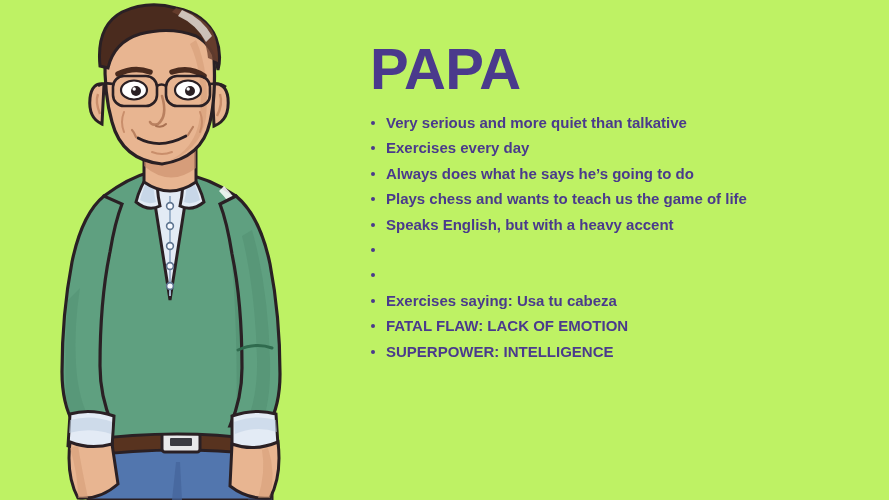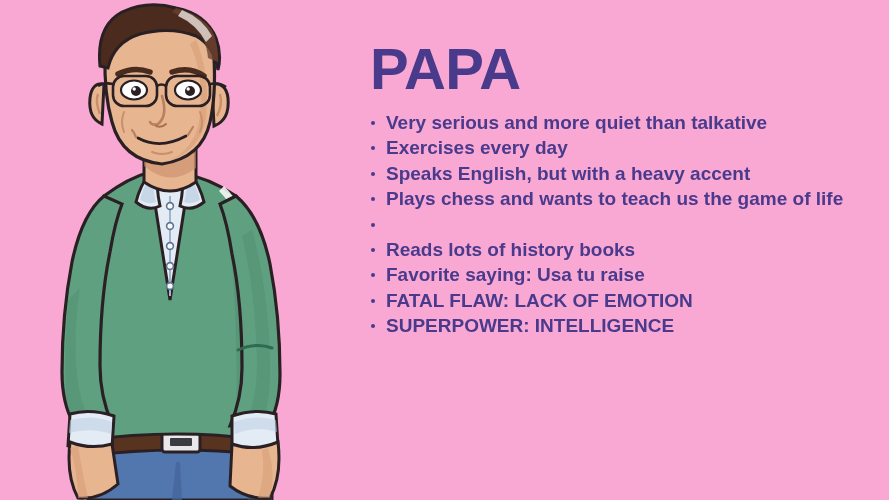--- a/index.html
+++ b/index.html
@@ -10,21 +10,21 @@
     width: 889px;
     height: 500px;
     overflow: hidden;
     font-family: "Liberation Sans", sans-serif;
     background: #ffffff;
   }
   #slide {
     position: relative;
     width: 889px;
     height: 500px;
-    background: #f9a8d4;
+    background: #bef264;
     overflow: hidden;
   }
 
   
   #illustration {
     position: absolute;
     left: 0;
     top: 0;
     width: 350px;
     height: 500px;
@@ -62,21 +62,21 @@
     margin: 0;
     padding: 0;
     list-style: none;
     width: 505px;
   }
   #trait-list li {
     position: relative;
     padding-left: 18px;
     height: 25.4px;
     line-height: 22px;
-    font-size: 19px;
+    font-size: 15px;
     font-weight: bold;
     color: #4A3A8C;
     white-space: nowrap;
   }
   #trait-list li .bullet-dot {
     position: absolute;
     left: 3px;
     top: 9px;
     width: 4px;
     height: 4px;
@@ -245,23 +245,24 @@
 
       </g>
     </svg>
   </div>
 
   <div id="text-column">
     <h1 id="page-title">PAPA</h1>
     <ul id="trait-list">
         <li><span class="bullet-dot"></span><span>Very serious and more quiet than talkative</span></li>
         <li><span class="bullet-dot"></span><span>Exercises every day</span></li>
+        <li><span class="bullet-dot"></span><span>Always does what he says he’s going to do</span></li>
+        <li><span class="bullet-dot"></span><span>Plays chess and wants to teach us the game of life</span></li>
         <li><span class="bullet-dot"></span><span>Speaks English, but with a heavy accent</span></li>
-        <li><span class="bullet-dot"></span><span>Plays chess and wants to teach us the game of life</span></li>
         <li><span class="bullet-dot"></span></li>
-        <li><span class="bullet-dot"></span><span>Reads lots of history books</span></li>
-        <li><span class="bullet-dot"></span><span>Favorite saying: Usa tu raise</span></li>
+        <li><span class="bullet-dot"></span></li>
+        <li><span class="bullet-dot"></span><span>Exercises saying: Usa tu cabeza</span></li>
         <li><span class="bullet-dot"></span><span>FATAL FLAW: LACK OF EMOTION</span></li>
         <li><span class="bullet-dot"></span><span>SUPERPOWER: INTELLIGENCE</span></li>
       </ul>
   </div>
 
 </div>
 
 </body></html>

